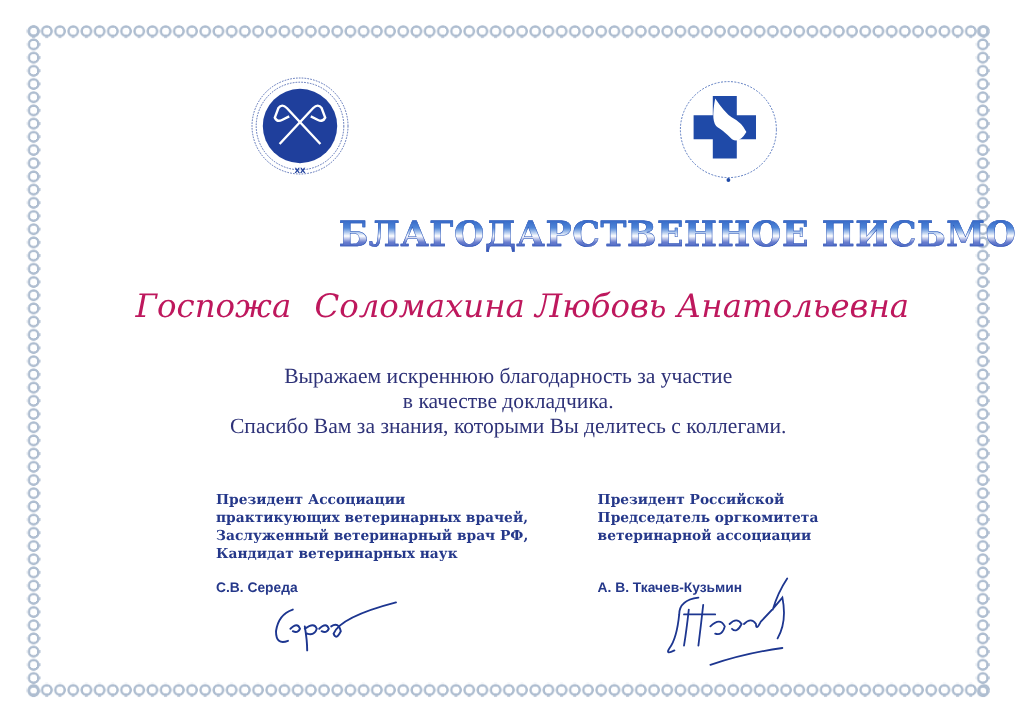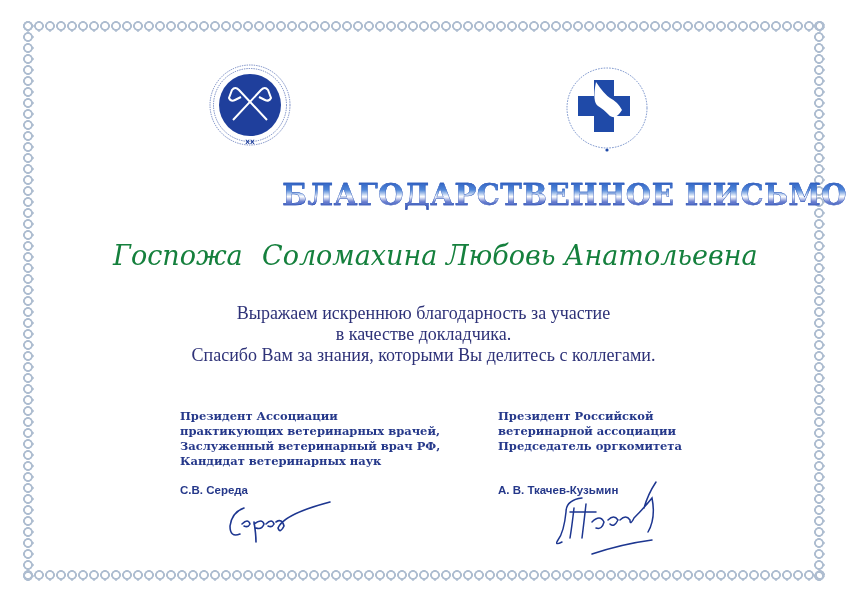--- a/index.html
+++ b/index.html
@@ -25,21 +25,21 @@
   .logo-left { left:205px; top:60px; }
   .logo-right { left:552px; top:58px; width:110px; height:100px; }
 
   .title {
     position:absolute; left:0; width:847px; top:178px; text-align:right;
     font-family:"DejaVu Serif", serif; font-weight:bold; font-size:29px; letter-spacing:0.5px;
     background:linear-gradient(180deg,#1f4fb8 0%,#4f86d8 35%,#ffffff 55%,#6a7fd0 70%,#1c3ea8 100%);
     -webkit-background-clip:text; background-clip:text; color:transparent;
     -webkit-text-stroke:0.4px #2c56b8;
   }
-  .recipient { position:absolute; top:240px; font-family:"DejaVu Serif", serif; font-style:italic; font-size:27px; color:#15803d; }
+  .recipient { position:absolute; top:240px; font-family:"DejaVu Serif", serif; font-style:italic; font-size:27px; color:#be185d; }
   .honorific { left:113px; }
   .fullname { left:262px; }
 
   .body-text { position:absolute; left:0; width:847px; top:303px; text-align:center;
     font-family:"Liberation Serif", serif; font-size:18px; line-height:21px; color:#2e3278; }
 
   .sig-block { position:absolute; font-family:"DejaVu Serif", serif; font-weight:bold; font-size:11.5px; line-height:15px; color:#25388a; }
   .sig-left { left:180px; top:409px; }
   .sig-right { left:498px; top:409px; }
   .sig-name { position:absolute; font-family:Liberation Sans, sans-serif; font-weight:bold; font-size:11.5px; color:#25388a;text-align:right; }
@@ -90,22 +90,22 @@
   <div class="sig-block sig-left">
     <div>Президент Ассоциации</div>
     <div>практикующих ветеринарных врачей,</div>
     <div>Заслуженный ветеринарный врач РФ,</div>
     <div>Кандидат ветеринарных наук</div>
   </div>
   <div class="sig-name sig-name-left">С.В. Середа</div>
 
   <div class="sig-block sig-right">
     <div>Президент Российской</div>
+    <div>Председатель оргкомитета</div>
     <div>ветеринарной ассоциации</div>
-    <div>Председатель оргкомитета</div>
   </div>
   <div class="sig-name sig-name-right">А. В. Ткачев-Кузьмин</div>
 
   <svg class="signature signature-left" viewBox="0 0 110 50">
     <path d="M22 14 Q10 18 8 32 Q8 44 18 40 M20 30 Q26 24 28 30 Q26 34 22 32 M32 28 Q34 40 34 48 M32 30 Q40 24 42 30 Q40 36 34 34 M44 30 Q50 24 52 30 Q50 34 46 32 M54 28 Q60 24 62 32 Q58 40 56 34 Q62 20 108 8" fill="none" stroke="#1d3690" stroke-width="1.6" stroke-linecap="round"></path>
   </svg>
 
   <svg class="signature signature-right" viewBox="0 0 120 80">
     <path d="M104 4 Q96 16 92 30 M30 20 Q14 22 14 34 Q12 54 6 62 Q2 68 10 64 M22 30 Q20 48 18 60 M18 34 H44 M34 26 Q32 44 30 60 M40 44 Q48 36 52 44 Q50 52 44 50 M56 42 Q62 36 66 42 Q62 50 58 46 M68 42 Q74 36 78 42 Q78 48 82 40 Q92 30 100 20 Q104 40 96 54 M40 76 Q70 66 100 62" fill="none" stroke="#1d3690" stroke-width="1.5" stroke-linecap="round"></path>
   </svg>

